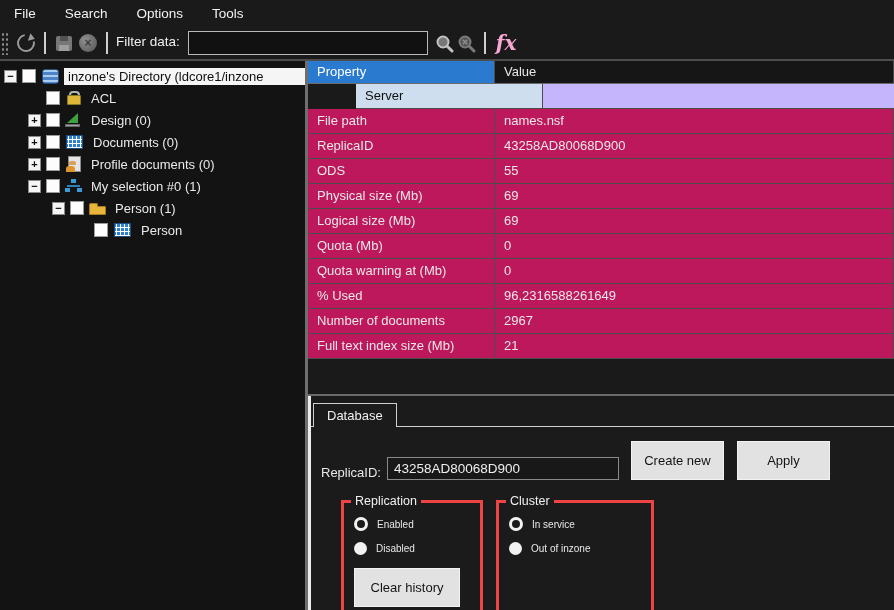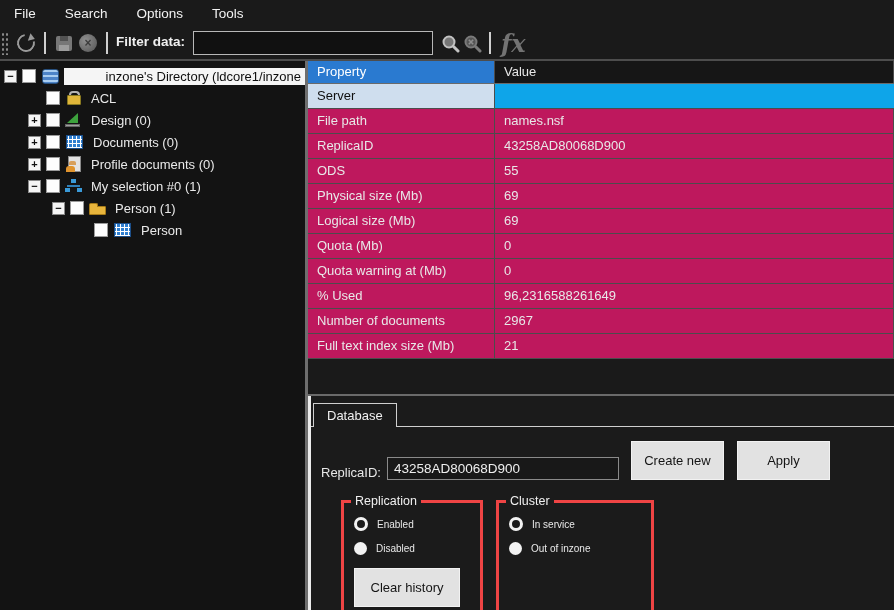--- a/index.html
+++ b/index.html
@@ -21,35 +21,35 @@
   
   .refresh{position:relative;width:14px;height:14px;border:2px solid #9a9a9a;border-radius:50%;border-top-color:transparent;transform:rotate(35deg);}
   .refresh::after{content:"";position:absolute;top:-5px;right:-2px;border:4px solid transparent;border-left:6px solid #9a9a9a;transform:rotate(-15deg);}
   
   .floppy{position:relative;width:16px;height:15px;background:#777;border-radius:2px;}
   .floppy::before{content:"";position:absolute;top:0;left:4px;width:8px;height:5px;background:#525252;}
   .floppy::after{content:"";position:absolute;bottom:0;left:3px;width:10px;height:6px;background:#9d9d9d;}
   
   .circlex{width:18px;height:18px;border-radius:50%;background:radial-gradient(circle at 35% 35%,#8f8f8f,#535353);
     display:flex;align-items:center;justify-content:center;color:#3c3c3c;font-size:12px;font-weight:bold;}
-  .filter-label{font-size:13.5px;font-weight:700;margin:0 8px 4px 2px;color:#f0f0f0;text-align:right;}
+  .filter-label{font-size:13.5px;font-weight:400;margin:0 8px 4px 2px;color:#f0f0f0;text-align:right;}
   .filter-input{width:228px;height:22px;background:#111;border:1px solid #b8b8b8;color:#eee;font-size:13px;padding:0 5px;
     font-family:"Liberation Sans",sans-serif;}
-  .fx{font-style:italic;font-weight:bold;font-family:"DejaVu Serif",serif;color:#737373;font-size:24px;padding:0 4px;}
+  .fx{font-style:italic;font-weight:bold;font-family:"DejaVu Serif",serif;color:#f9a8d4;font-size:20px;padding:0 4px;}
   
   .main{display:flex;height:549px;}
   .tree-panel{width:305px;background:#131313;border-right:3px solid #6e6e6e;padding-top:4px;box-sizing:content-box;overflow:hidden;}
   .right-panel{flex:1;display:flex;flex-direction:column;background:#1a1a1a;min-width:0;}
   
   .trow{display:flex;align-items:center;height:22px;gap:5px;font-size:13px;white-space:nowrap;cursor:default;}
   .expander{flex:0 0 13px;width:13px;height:13px;background:#f5f5f5;border:1px solid #8a8a8a;box-sizing:border-box;
     color:#111;font-size:11px;line-height:10px;text-align:center;font-weight:bold;}
   .expander.none{visibility:hidden;}
   .checkbox{flex:0 0 14px;width:14px;height:14px;background:#fdfdfd;border:1px solid #9a9a9a;box-sizing:border-box;}
-  .tlabel{padding:1px 4px;color:#e9e9e9;overflow:hidden;text-overflow:clip;text-align:right;}
+  .tlabel{padding:1px 4px;color:#e9e9e9;overflow:hidden;text-overflow:clip;}
   .trow.selected .tlabel{background:#f5f5f5;color:#0e0e0e;flex:1;}
   
   .ticon{flex:0 0 17px;width:17px;height:16px;position:relative;display:inline-block;}
   .icon-database{background:repeating-linear-gradient(180deg,#a9cdf0 0 2px,#4d84c8 2px 5px);
     border:1px solid #27507f;border-radius:3px;width:14px;height:15px;box-sizing:border-box;margin-left:1px;}
   .icon-lock{background:none;}
   .icon-lock::before{content:"";position:absolute;top:1px;left:4px;width:7px;height:7px;border:2px solid #b3b3b3;border-bottom:none;border-radius:4px 4px 0 0;}
   .icon-lock::after{content:"";position:absolute;bottom:1px;left:2px;width:12px;height:8px;background:#e0b63a;border:1px solid #8a7a20;border-radius:1px;}
   .icon-design::before{content:"";position:absolute;top:1px;left:2px;width:0;height:0;border-left:11px solid transparent;border-bottom:10px solid #3da23d;}
   .icon-design::after{content:"";position:absolute;bottom:1px;left:0;width:15px;height:3px;background:#a0a0a0;border:1px solid #666;box-sizing:border-box;}
@@ -66,21 +66,21 @@
   .icon-folder::before{content:"";position:absolute;top:-4px;left:-1px;width:7px;height:3px;background:#e8b53c;border:1px solid #a87c18;border-bottom:none;border-radius:2px 2px 0 0;}
   
   .props-section{height:333px;background:#1a1a1a;overflow:hidden;}
   .prow{display:flex;height:25px;box-sizing:border-box;border-bottom:1px solid #4c4c4c;background:#be185d;}
   .prow.header{height:23px;background:#161616;border-bottom:1px solid #6a6a6a;}
   .pcell{box-sizing:border-box;padding:4px 9px 0 9px;font-size:13px;border-right:1px solid #4c4c4c;overflow:hidden;white-space:nowrap;}
   .pcell.name{width:187px;flex:0 0 187px;}
   .pcell.val{flex:1;}
   .prow.header .pcell{padding-top:3px;}
   .prow.header .pcell.name{background:#2a7ad0;color:#fff;}
-  .prow.selected{background:#0ea5e9;color:#101010;}
+  .prow.selected{background:#c4b5fd;color:#101010;margin-left:48px;}
   .prow.selected .pcell.name{background:#cfdeee;}
   .section-divider{height:2px;background:#6a6a6a;}
   
   .bottom-section{flex:1;background:#1b1b1b;border-left:3px solid #ececec;position:relative;padding-top:5px;min-height:0;}
   .tabstrip{display:flex;align-items:flex-end;border-bottom:1px solid #cfcfcf;height:25px;}
   .tab{padding:4px 13px 4px 13px;font-size:13px;border:1px solid #cfcfcf;border-bottom:none;background:#1b1b1b;color:#f0f0f0;margin-left:2px;position:relative;top:1px;}
   .tab-content{padding:14px 10px 0 10px;}
   .replica-row{display:flex;align-items:flex-end;}
   .field-label{font-size:13px;margin-right:6px;}
   .replica-input{width:218px;height:21px;background:#181818;border:1px solid #8a8a8a;color:#eee;font-size:13.5px;padding:0 6px;

